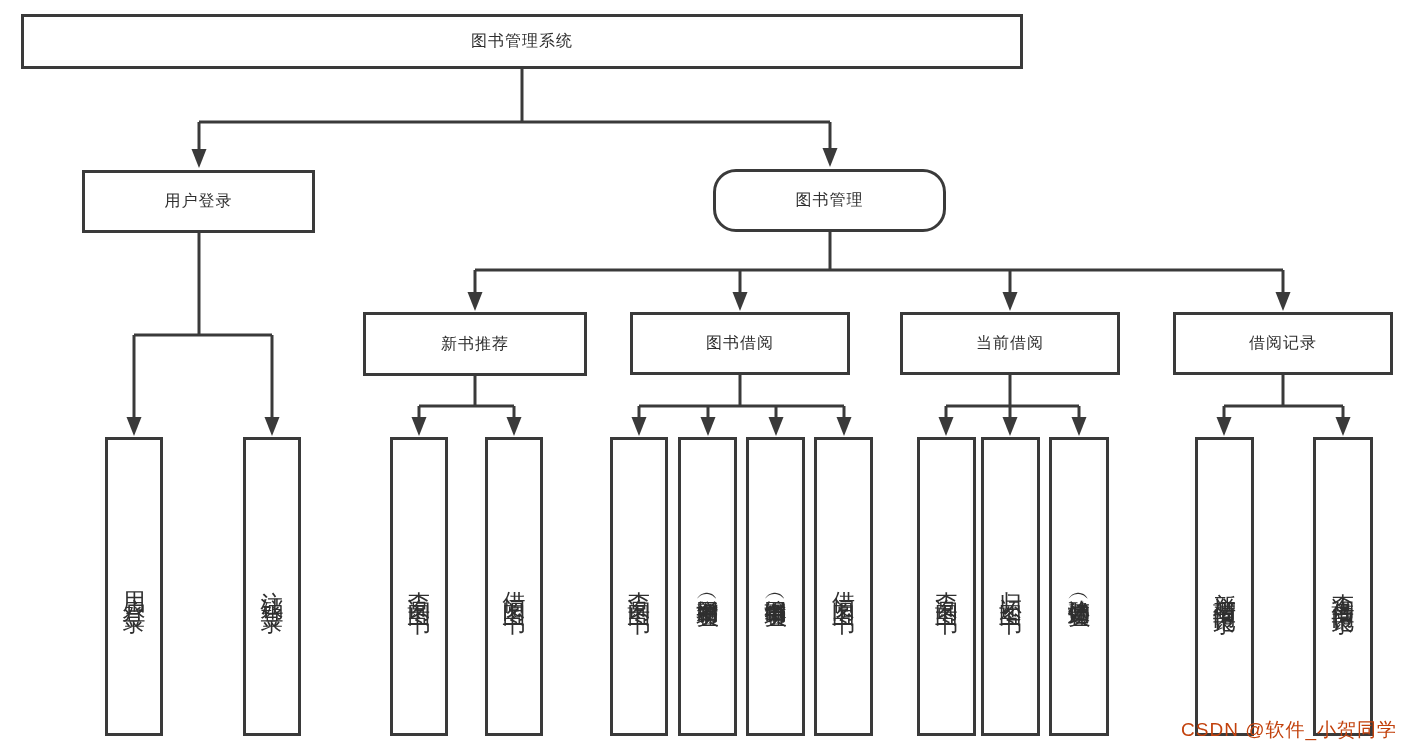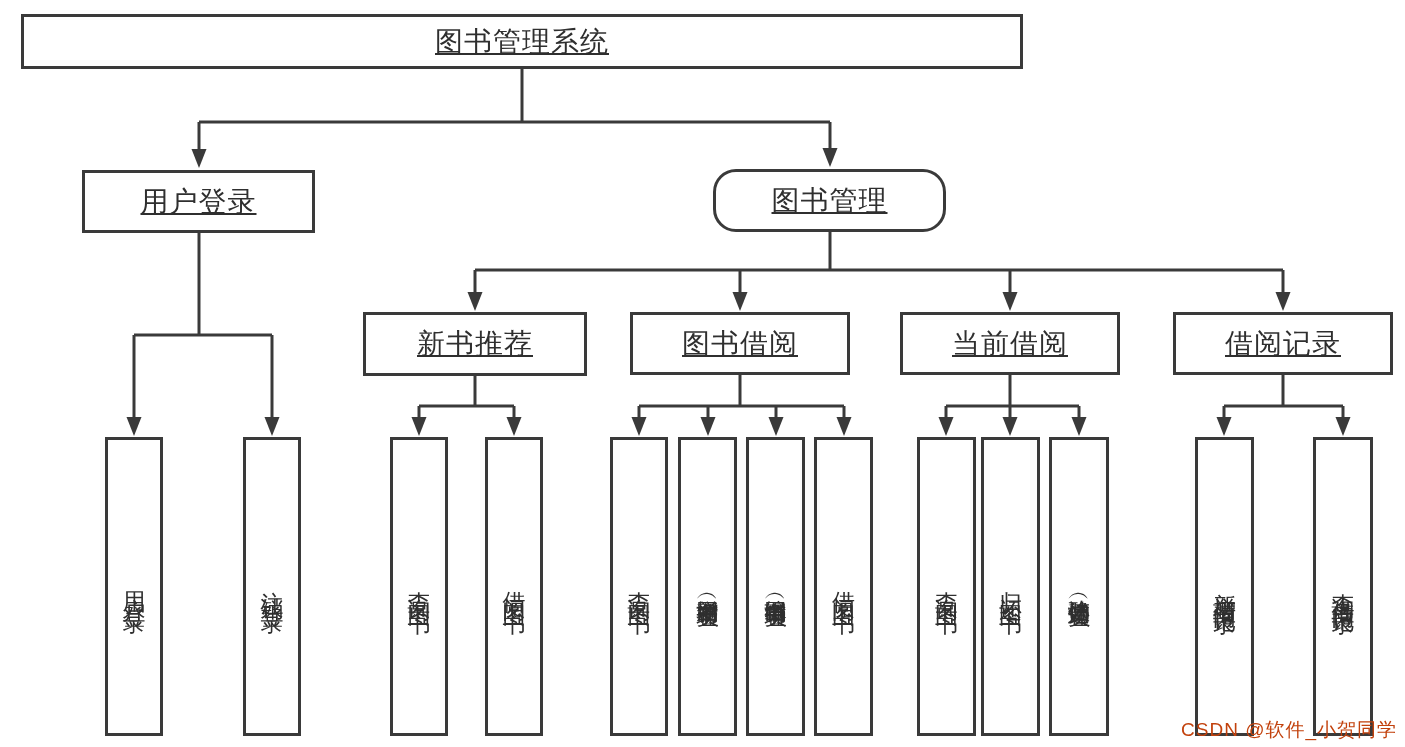--- a/index.html
+++ b/index.html
@@ -9,21 +9,21 @@
     font-family:"Liberation Sans", sans-serif;
     color:#2f2f2f;
   }
   #connectors { position:absolute; left:0; top:0; width:1405px; height:747px; z-index:1; }
   .node {
     position:absolute; box-sizing:border-box;
     border:3px solid #3a3a3a; background:#ffffff;
     display:flex; align-items:center; justify-content:center;
     z-index:2;
   }
-  .hlabel { font-size:28px; letter-spacing:1px; white-space:nowrap;text-decoration:underline; }
+  .hlabel { font-size:16px; letter-spacing:1px; white-space:nowrap; }
   .vnode { flex-direction:column; }
   .vlabel {
     writing-mode:vertical-rl; text-orientation:mixed;
     font-size:23px; letter-spacing:7px; line-height:1;
     white-space:nowrap;
   }
   .vlabel.tight { letter-spacing:4px; }
   .vlabel.xtight { letter-spacing:1px; font-size:22px; }
   #watermark {
     position:absolute; right:8px; bottom:4px; z-index:5;

